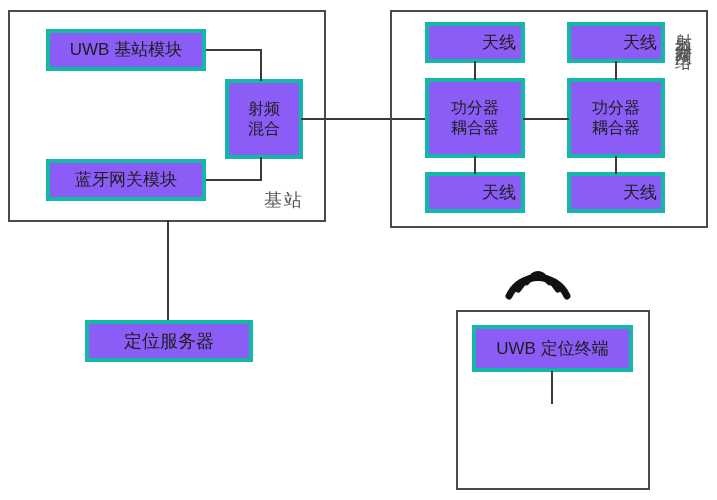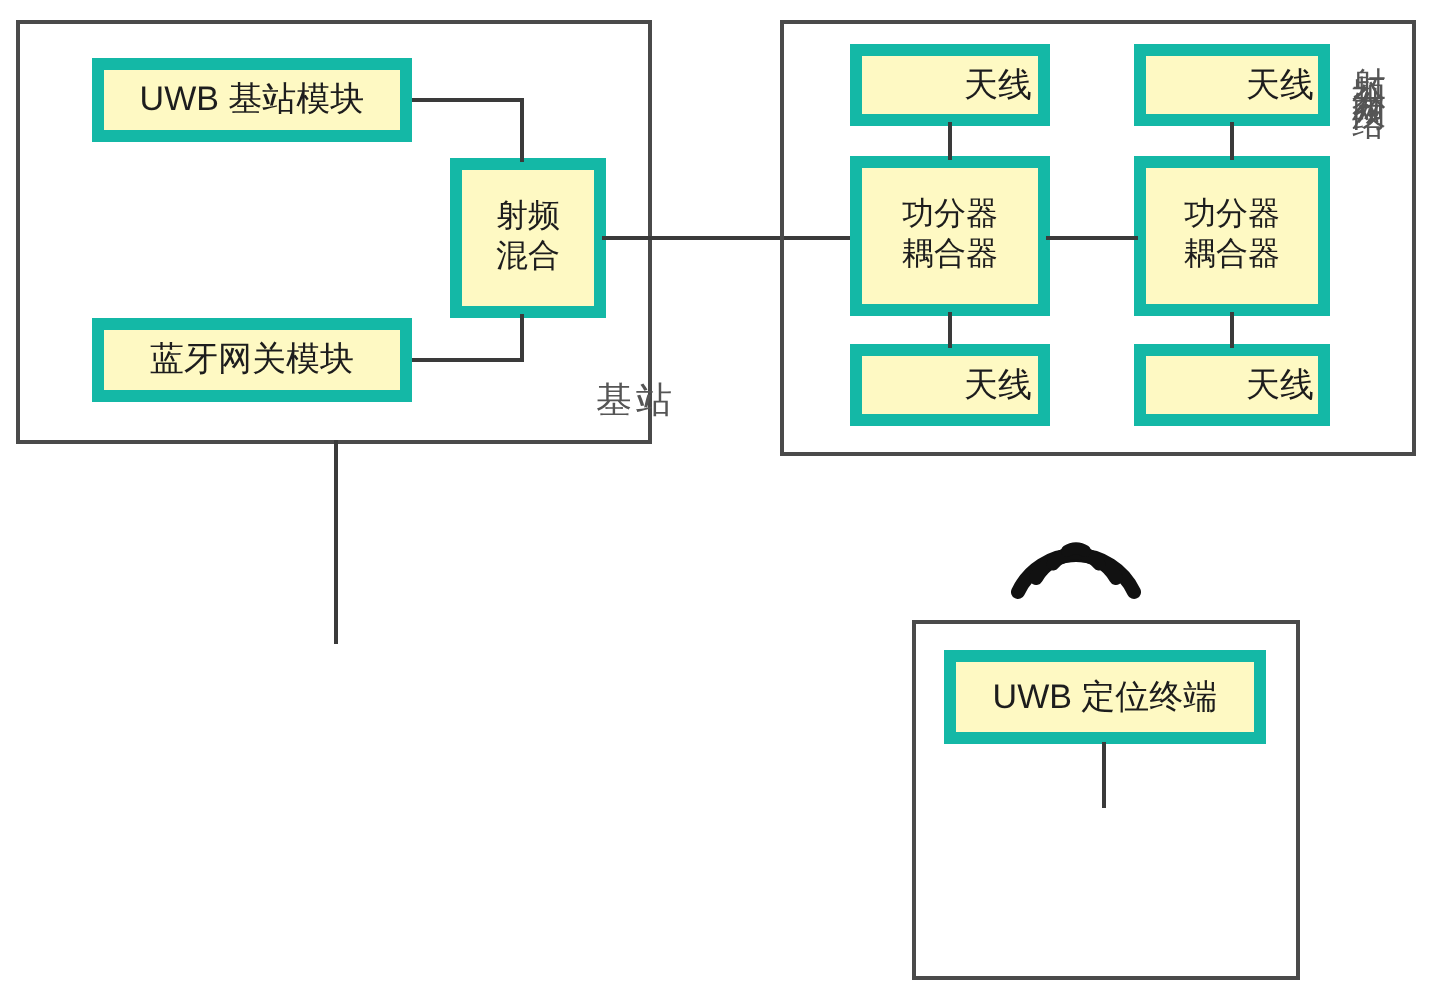--- a/index.html
+++ b/index.html
@@ -11,22 +11,22 @@
     position:relative;
     width:717px;
     height:500px;
     background:#ffffff;
     overflow:hidden;
   }
   
   .box{
     position:absolute;
     box-sizing:border-box;
-    border:6px solid #14b8a6;
-    background:#fef9c3;
+    border:4px solid #14b8a6;
+    background:#8b5cf6;
     display:flex;
     align-items:center;
     justify-content:center;
     text-align:center;
     color:#1d1d1d;
     line-height:1.25;
     white-space:pre-line;
   }
   .outer{
     border:2px solid #4a4a4a;
@@ -68,39 +68,40 @@
     height:52px;
   }
 </style>
 </head>
 <body>
 
 <div id="stage">
 
   <div class="box outer" style="left:8px;top:10px;width:318px;height:212px;"></div>
 
-  <div class="lbl t-cn" style="left:264px;top:188px;font-size:18px;margin-left:34px;">基站</div>
+  <div class="lbl t-cn" style="left:264px;top:188px;font-size:18px;">基站</div>
 
   <div class="box t-uwb" style="left:46px;top:29px;width:160px;height:42px;">UWB 基站模块</div>
 
   <div class="box t-cn" style="left:46px;top:159px;width:160px;height:42px;">蓝牙网关模块</div>
 
   <div class="box t-mix" style="left:225px;top:79px;width:78px;height:80px;">射频
 混合</div>
 
   <div class="ln h" style="left:206px;top:49px;width:56px;"></div>
   <div class="ln v" style="left:260px;top:49px;height:32px;"></div>
 
   <div class="ln h" style="left:206px;top:179px;width:56px;"></div>
   <div class="ln v" style="left:260px;top:157px;height:24px;"></div>
 
   <div class="ln h" style="left:301px;top:118px;width:125px;"></div>
 
   <div class="ln v" style="left:167px;top:220px;height:102px;"></div>
 
+  <div class="box t-cn" style="left:85px;top:320px;width:168px;height:42px;font-size:18px;">定位服务器</div>
 
   <div class="box outer" style="left:390px;top:10px;width:318px;height:218px;"></div>
 
   <div class="lbl vert" style="left:673px;top:20px;font-size:17px;">射频分布网络</div>
 
   <div class="box t-ant" style="left:425px;top:22px;width:100px;height:41px;">天线</div>
   <div class="box t-ant" style="left:567px;top:22px;width:98px;height:41px;">天线</div>
 
   <div class="box t-cn-sm" style="left:425px;top:78px;width:100px;height:80px;">功分器
 耦合器</div>

